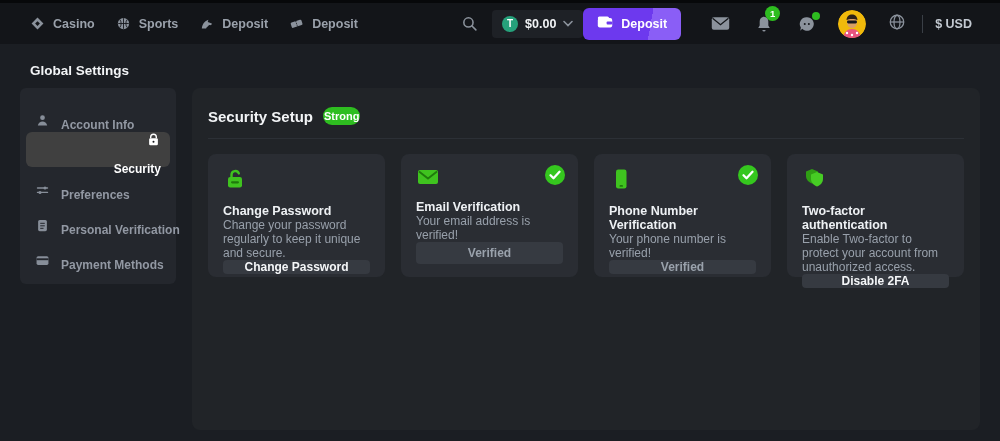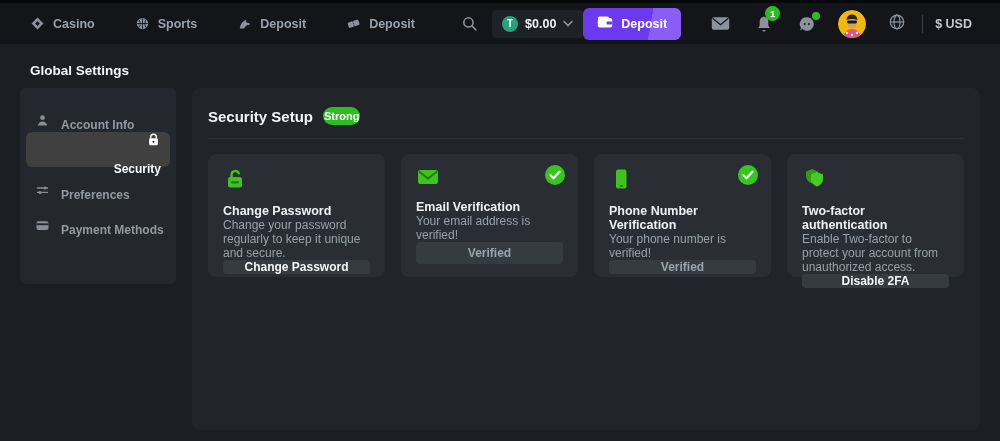--- a/index.html
+++ b/index.html
@@ -11,21 +11,21 @@
     color:#e8ebee;
   }
   
   .navbar {
     position:absolute; top:0; left:0; width:1000px; height:44px;
     background:#131519;
     display:flex; align-items:center;
     padding:0 28px 0 30px;
     border-top:3px solid #07080a;
   }
-  .nav-left { display:flex; gap:40px; }
+  .nav-left { display:flex; gap:21px; }
   .nav-item { display:flex; align-items:center; gap:8px; cursor:pointer; }
   .nav-item svg { display:block; }
   .nav-item .lbl { font-size:12.5px; font-weight:600; color:#9aa1ab; }
   .nav-right { margin-left:auto; display:flex; align-items:center; }
   .search-btn { margin-right:14px; display:flex; cursor:pointer; }
   .balance-chip {
     display:flex; align-items:center; gap:7px;
     background:#1e2126; border-radius:4px; padding:6px 10px; cursor:pointer;
   }
   .coin {
@@ -256,20 +256,29 @@
           <path d="M4 8h16M4 15h16"></path>
           <circle cx="16" cy="8" r="2.4" fill="#878e99" stroke="none"></circle>
           <circle cx="8" cy="15" r="2.4" fill="#878e99" stroke="none"></circle>
         </svg>
     </span>
     <span class="lbl">Preferences</span>
   </div>
   <div class="side-item">
     <span>
       <svg width="15" height="15" viewBox="0 0 24 24">
+          <rect x="5" y="3" width="14" height="18" rx="2.5" fill="#878e99"></rect>
+          <path d="M9 8.5h6M9 12.5h6M9 16.5h4" stroke="#24272d" stroke-width="1.6" stroke-linecap="round"></path>
+        </svg>
+    </span>
+    <span class="lbl">Personal Verification</span>
+  </div>
+  <div class="side-item">
+    <span>
+      <svg width="15" height="15" viewBox="0 0 24 24">
           <rect x="2.5" y="5" width="19" height="14" rx="2.5" fill="#878e99"></rect>
           <rect x="2.5" y="8.5" width="19" height="3" fill="#24272d"></rect>
         </svg>
     </span>
     <span class="lbl">Payment Methods</span>
   </div>
 </div>
 
 <div class="main-panel">
   <div class="main-header">

